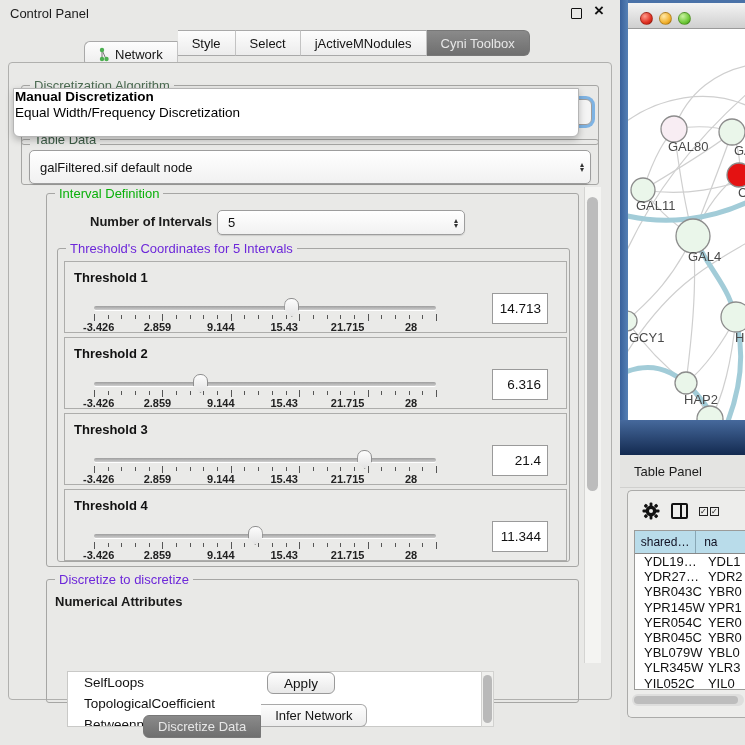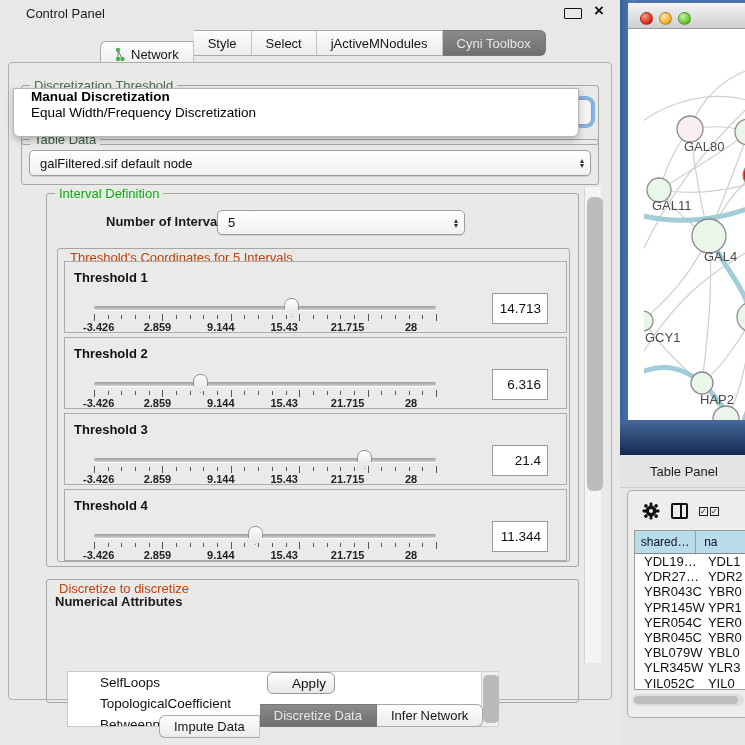--- a/index.html
+++ b/index.html
@@ -5,21 +5,21 @@
   * { margin:0; padding:0; box-sizing:border-box; }
   html,body { width:745px; height:745px; }
   body {
     font-family:"Liberation Sans", sans-serif;
     background:#e6e6e4;
     position:relative;
     overflow:hidden;
     font-size:13px;
     color:#1a1a1a;
   }
-  .abs { position:absolute;padding-left:16px; }
+  .abs { position:absolute; }
 
   
   #control-panel { left:0; top:0; width:620px; height:745px; background:#e8e8e6; }
   #cp-titlebar { left:0; top:0; width:620px; height:26px; }
   #cp-title { left:10px; top:6px; font-size:13px; color:#1c1c1c; }
   #cp-float { right:38px; top:8px; width:11px; height:11px; border:1.6px solid #111; border-radius:1px; }
   #cp-close { right:16px; top:1px; font-size:17px; font-weight:bold; color:#111; }
 
   
   #top-tabs { left:84px; top:30px; height:26px; display:flex; }
@@ -36,21 +36,21 @@
 
   
   #content-box {
     left:8px; top:62px; width:604px; height:638px;
     border:1px solid #b0b0ae; border-radius:4px; background:#e9e9e7;
   }
 
   .groupbox { position:absolute; border:1px solid #a6a6a4; border-radius:3px; }
   .group-title { position:absolute; top:-8px; left:8px; padding:0 4px; background:#e9e9e7; font-size:13px; white-space:nowrap; }
   .gt-green { color:#0ab00a; }
-  .gt-blue  { color:#c2410c;margin-top:9px; }
+  .gt-blue  { color:#6d28d9; }
   .gt-dim   { color:#4c6b52; }
 
   
   .combo {
     position:absolute; background:linear-gradient(#ffffff,#f1f1f1);
     border:1px solid #9d9d9d; border-radius:5px;
     display:flex; align-items:center; padding:0 22px 0 10px;
     font-size:13px; color:#111; box-shadow:0 1px 1px rgba(0,0,0,.12);
   }
   .combo .stepper {
@@ -182,26 +182,26 @@
         <span>jActiveMNodules</span>
       </div>
       <div class="tab selected">
         <span>Cyni Toolbox</span>
       </div>
     </div>
 
   <div id="content-box" class="abs">
 
     <div class="groupbox" style="left:12px; top:22px; width:578px; height:60px;">
-      <span class="group-title gt-dim">Discretization Threshold</span>
+      <span class="group-title gt-dim">Discretization Algorithm</span>
     </div>
 
     <div class="groupbox" style="left:12px; top:76px; width:578px; height:46px;">
       <span class="group-title gt-dim" style="color:#3c5c46;">Table Data</span>
-      <div class="combo" style="left:7px; top:10px; width:562px; height:26px;">
+      <div class="combo" style="left:7px; top:10px; width:562px; height:34px;">
         <span>galFiltered.sif default node</span>
         <span class="stepper">
             <span>▴</span>
             <span>▾</span>
           </span>
       </div>
     </div>
 
     <div class="groupbox" style="left:37px; top:130px; width:533px; height:374px;">
       <span class="group-title gt-green">Interval Definition</span>
@@ -412,23 +412,20 @@
 
   <div id="algo-combo-sliver" class="abs"></div>
   <div id="algo-popup" class="abs">
     <div id="algo-items">
         <div class="algo-item bold">Manual Discretization</div>
         <div class="algo-item">Equal Width/Frequency Discretization</div>
       </div>
   </div>
 
   <div id="bottom-tabs" class="abs">
-      <div class="tab" style="height: 23px;">
-        <span>Impute Data</span>
-      </div>
       <div class="tab selected" style="height: 23px;">
         <span>Discretize Data</span>
       </div>
       <div class="tab" style="height: 23px;">
         <span>Infer Network</span>
       </div>
     </div>
 </div>
 
 <div id="net-window" class="abs"></div>

